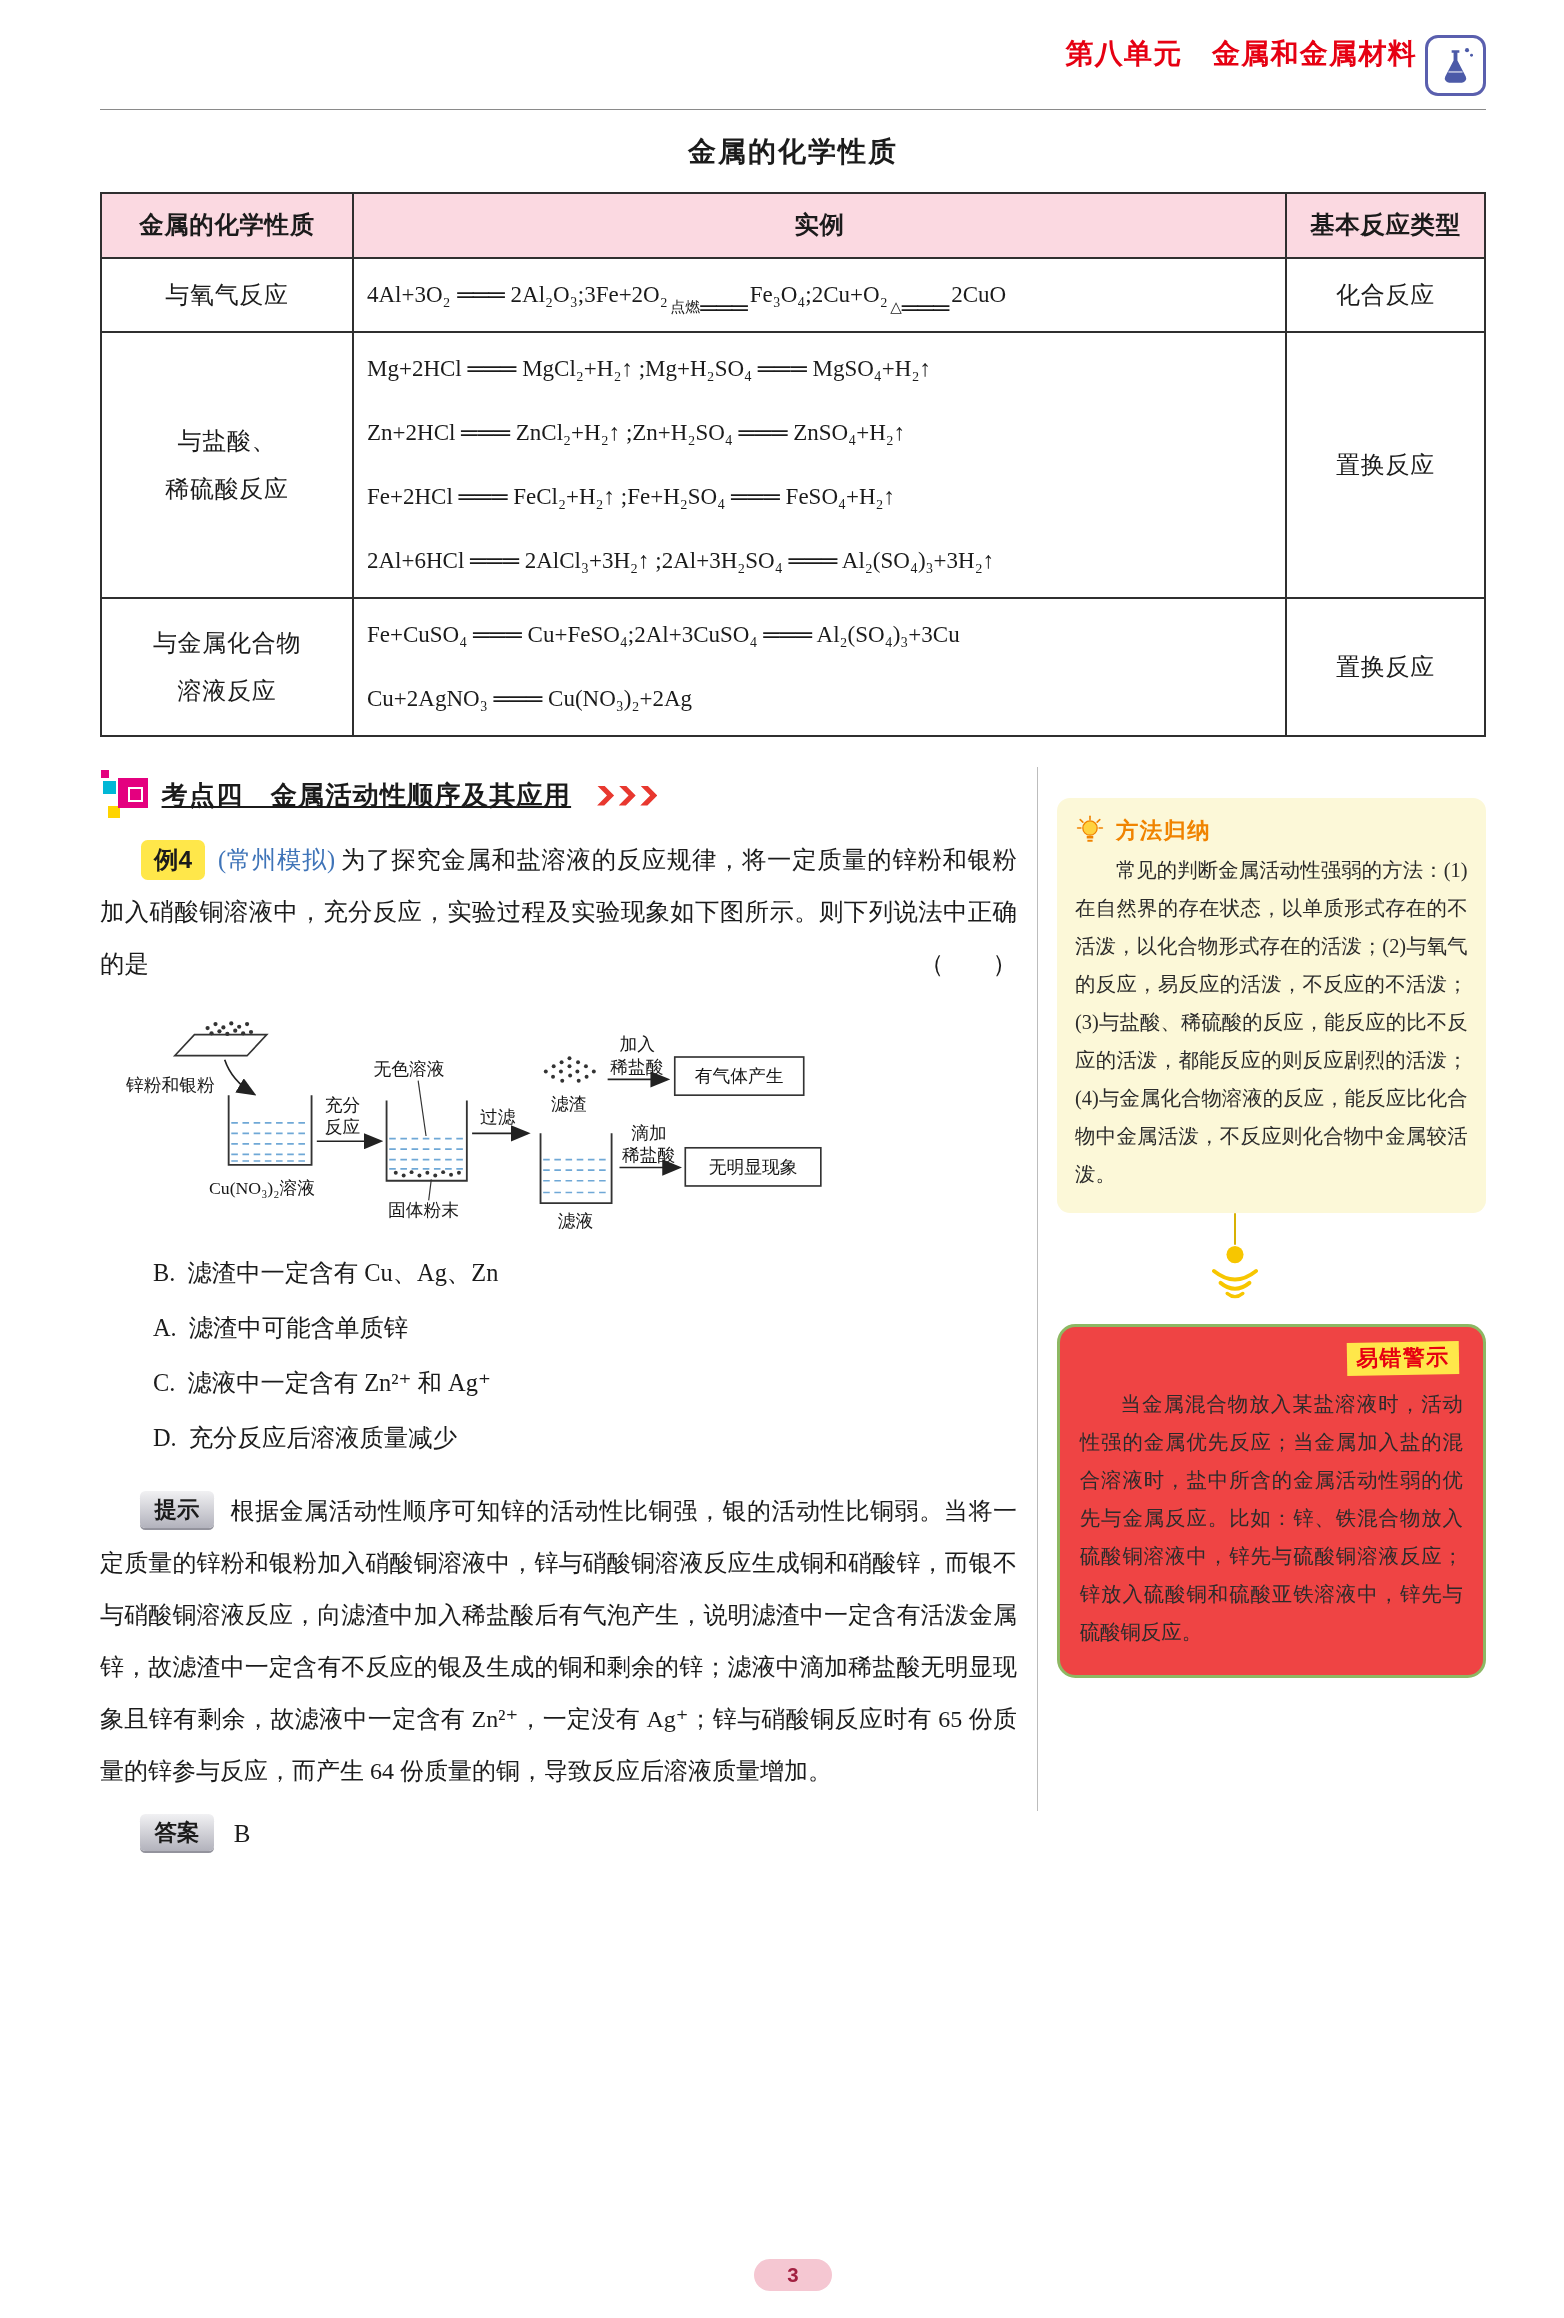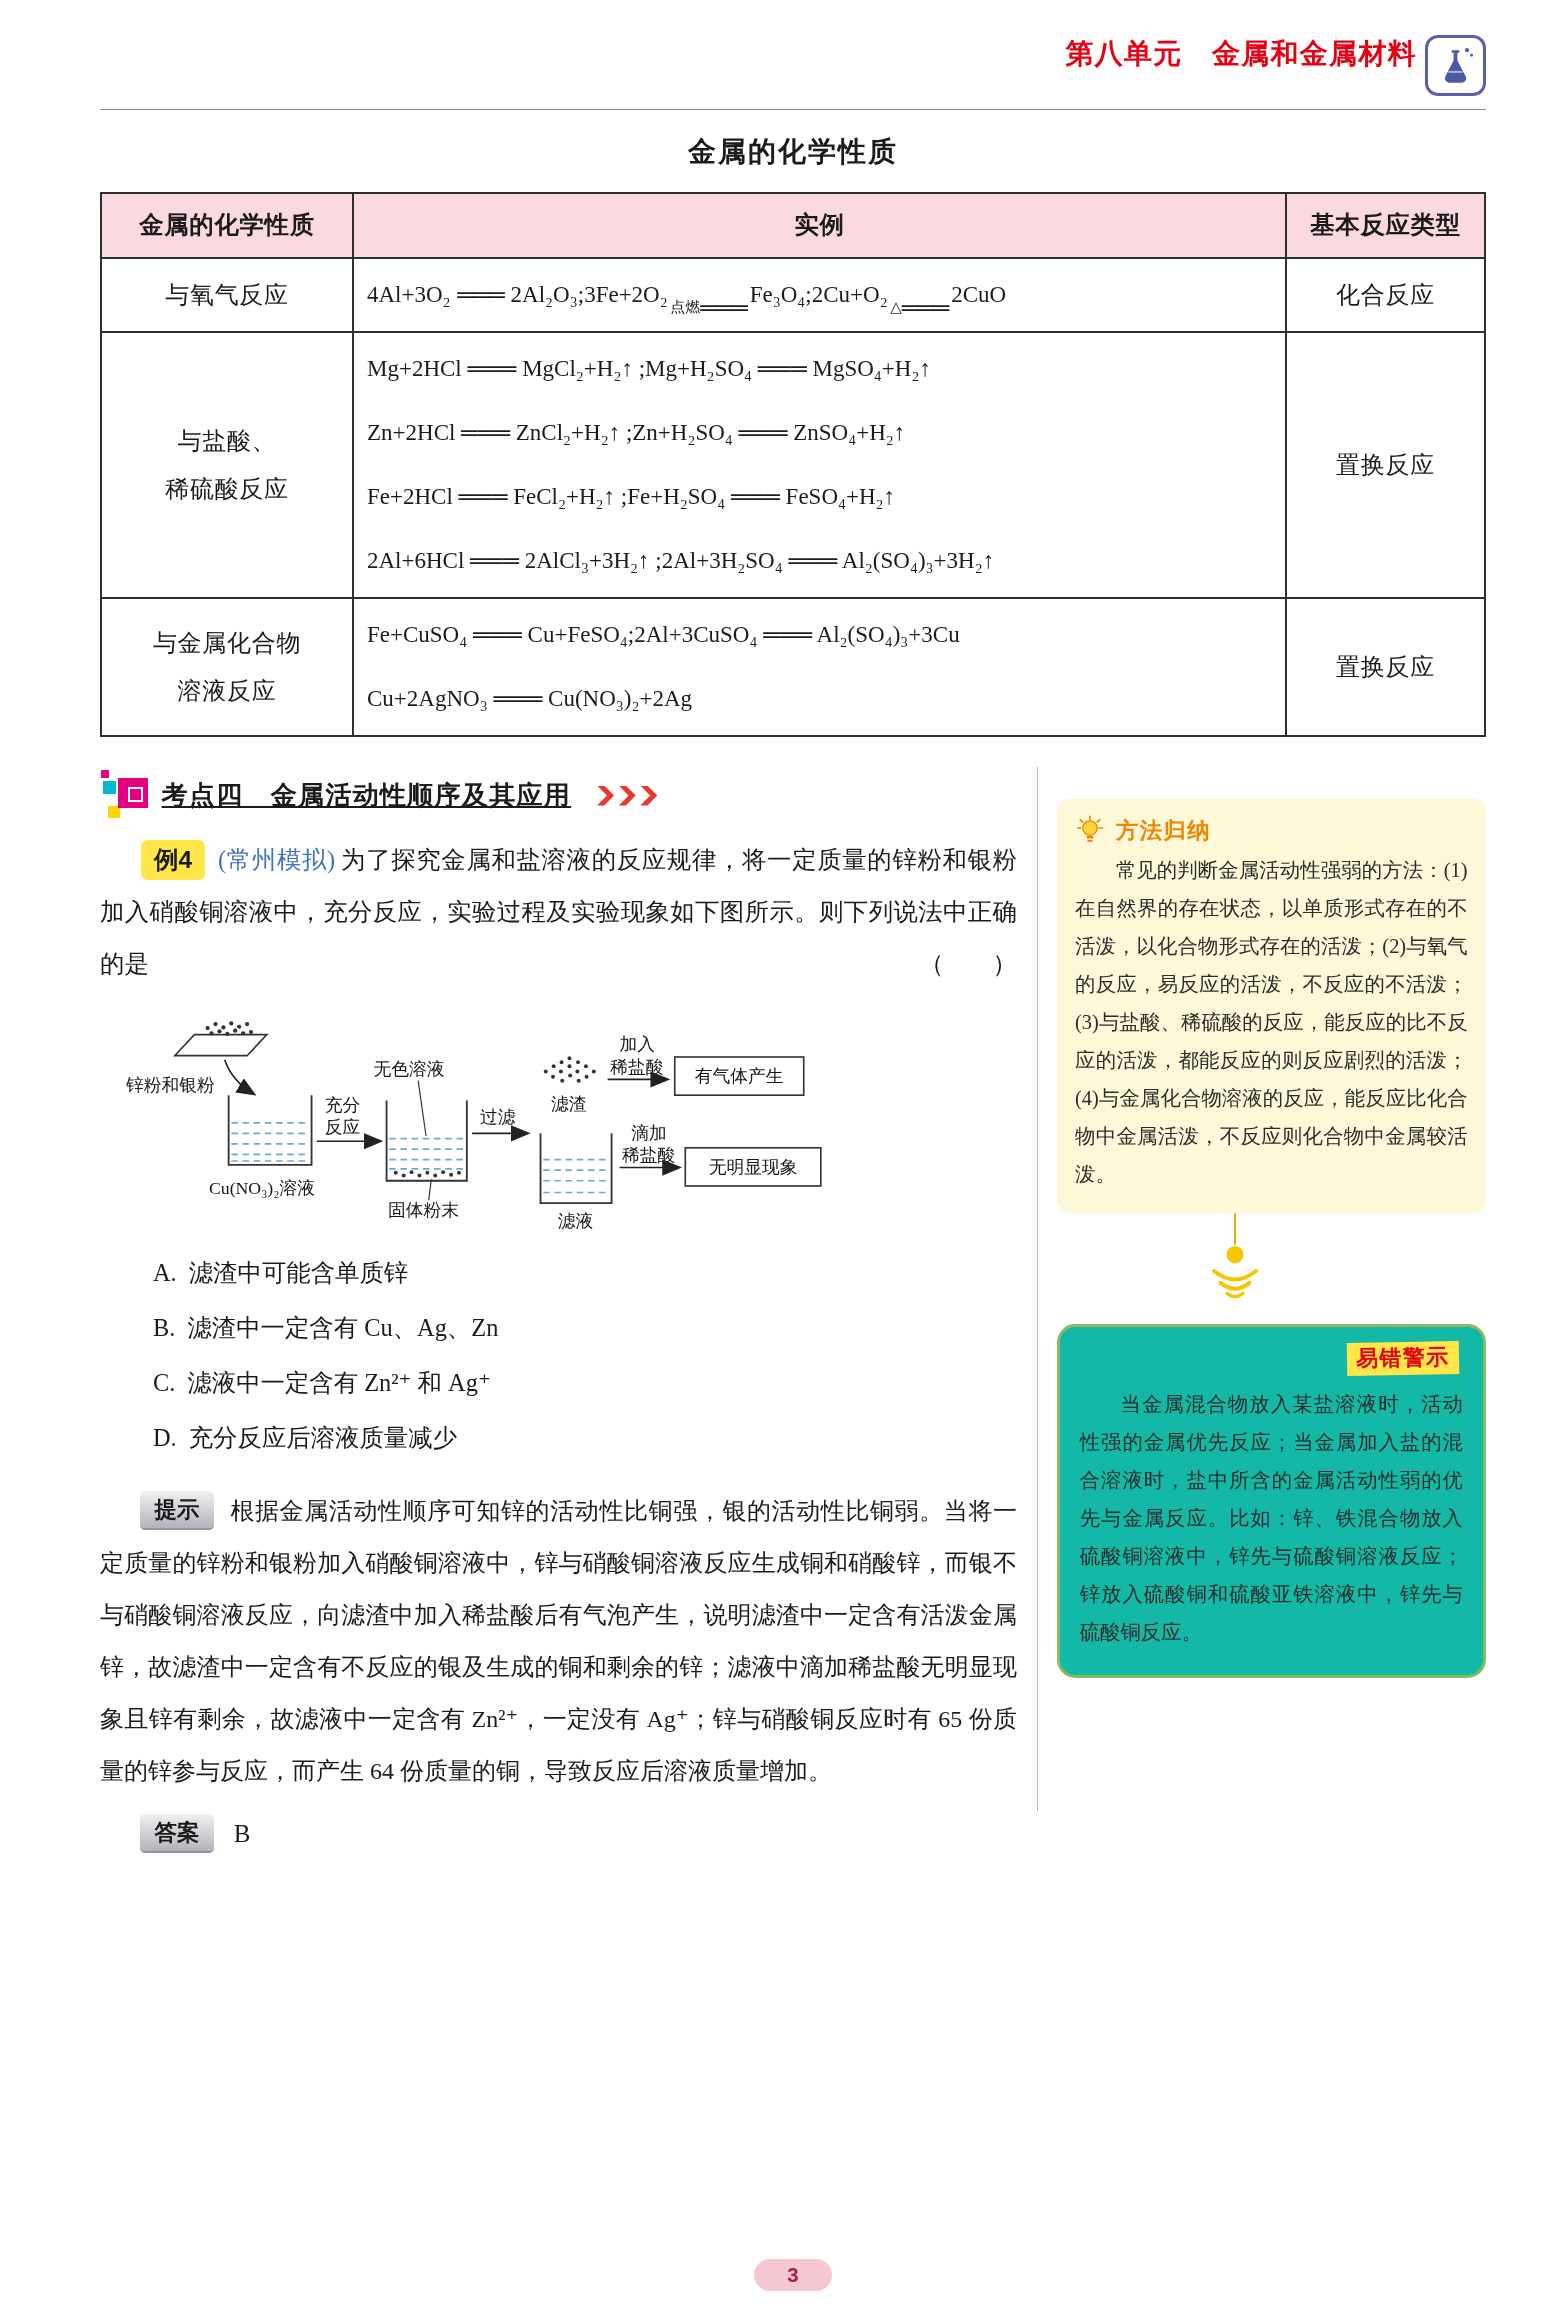--- a/index.html
+++ b/index.html
@@ -62,21 +62,21 @@
   .pill-label{display:inline-block;background:linear-gradient(#f1f1f3,#b2b2bc);border-radius:5.3px;padding:0 14.5px;font-weight:bold;font-size:22.4px;line-height:37px;font-family:"Liberation Sans","DejaVu Sans",sans-serif;box-shadow:0 2px 0 #93939d;margin:0 16px 0 40px;vertical-align:2px;}
   .hint-para{font-size:24px;line-height:52px;text-align:justify;margin:20px 0 0;}
   .answer-row{margin:17px 0 0;font-size:25px;}
   .answer-val{margin-left:4px;font-size:25px;}
   
   .method-box{background:#fcf8d8;border-radius:13px;padding:17px 18.4px 20px;}
   .method-title-row{display:flex;align-items:center;gap:11px;margin-bottom:5.3px;}
   .method-title{color:#f08300;font-weight:bold;font-size:22.4px;font-family:"Liberation Sans","DejaVu Sans",sans-serif;letter-spacing:1.3px;}
   .method-text{font-size:20.4px;line-height:38px;text-align:justify;text-indent:2em;margin:0;color:#2b2b2b;}
   .lamp-wrap{display:flex;justify-content:center;transform:translateX(-36px);margin:0;}
-  .warning-box{margin-top:12px;border:3.3px solid #8db863;border-radius:18.4px;background:#14b8a6;padding:17px 20px 24px;position:relative;}
+  .warning-box{margin-top:12px;border:3.3px solid #8db863;border-radius:18.4px;background:#ef4444;padding:17px 20px 24px;position:relative;}
   .warning-title{position:absolute;top:14.5px;right:24px;background:#ffe74a;color:#e60012;font-weight:bold;font-size:22px;padding:1.3px 9.2px;font-family:"Liberation Sans","DejaVu Sans",sans-serif;letter-spacing:1.3px;transform:rotate(-1deg);}
   .warning-text{margin:41px 0 0;font-size:20.4px;line-height:38px;text-align:justify;text-indent:2em;color:#2b2b2b;}
   
   .footer{margin-top:auto;display:flex;justify-content:center;padding-top:30px;}
   .page-pill{min-width:78px;height:32px;border-radius:16px;background:#f5c7d2;color:#a22041;font-weight:bold;font-size:20.4px;display:flex;align-items:center;justify-content:center;font-family:"Liberation Sans","DejaVu Sans",sans-serif;}
 </style>
 </head>
 <body>
 
 <div class="page">
@@ -282,22 +282,22 @@
 
           <text class="dlabel" x="770" y="200">滴加</text>
           <text class="dlabel" x="756" y="234">稀盐酸</text>
           <line x1="752" y1="244" x2="842" y2="244" stroke="#222" stroke-width="2.5" marker-end="url(#ah)"></line>
           <rect x="852" y="214" width="206" height="58" fill="none" stroke="#333" stroke-width="2.5"></rect>
           <text class="dlabel" x="955" y="252" text-anchor="middle">无明显现象</text>
         </svg>
       </div>
 
       <div class="options">
+        <div class="option"><span class="opt-key">B.</span><span>滤渣中一定含有 Cu、Ag、Zn</span></div>
         <div class="option"><span class="opt-key">A.</span><span>滤渣中可能含单质锌</span></div>
-        <div class="option"><span class="opt-key">B.</span><span>滤渣中一定含有 Cu、Ag、Zn</span></div>
         <div class="option"><span class="opt-key">C.</span><span>滤液中一定含有 Zn²⁺ 和 Ag⁺</span></div>
         <div class="option"><span class="opt-key">D.</span><span>充分反应后溶液质量减少</span></div>
       </div>
 
       <p class="hint-para">
         <span class="pill-label">提示</span><span>根据金属活动性顺序可知锌的活动性比铜强，银的活动性比铜弱。当将一定质量的锌粉和银粉加入硝酸铜溶液中，锌与硝酸铜溶液反应生成铜和硝酸锌，而银不与硝酸铜溶液反应，向滤渣中加入稀盐酸后有气泡产生，说明滤渣中一定含有活泼金属锌，故滤渣中一定含有不反应的银及生成的铜和剩余的锌；滤液中滴加稀盐酸无明显现象且锌有剩余，故滤液中一定含有 Zn²⁺，一定没有 Ag⁺；锌与硝酸铜反应时有 65 份质量的锌参与反应，而产生 64 份质量的铜，导致反应后溶液质量增加。</span>
       </p>
 
       <p class="answer-row">
         <span class="pill-label">答案</span><span class="answer-val">B</span>

